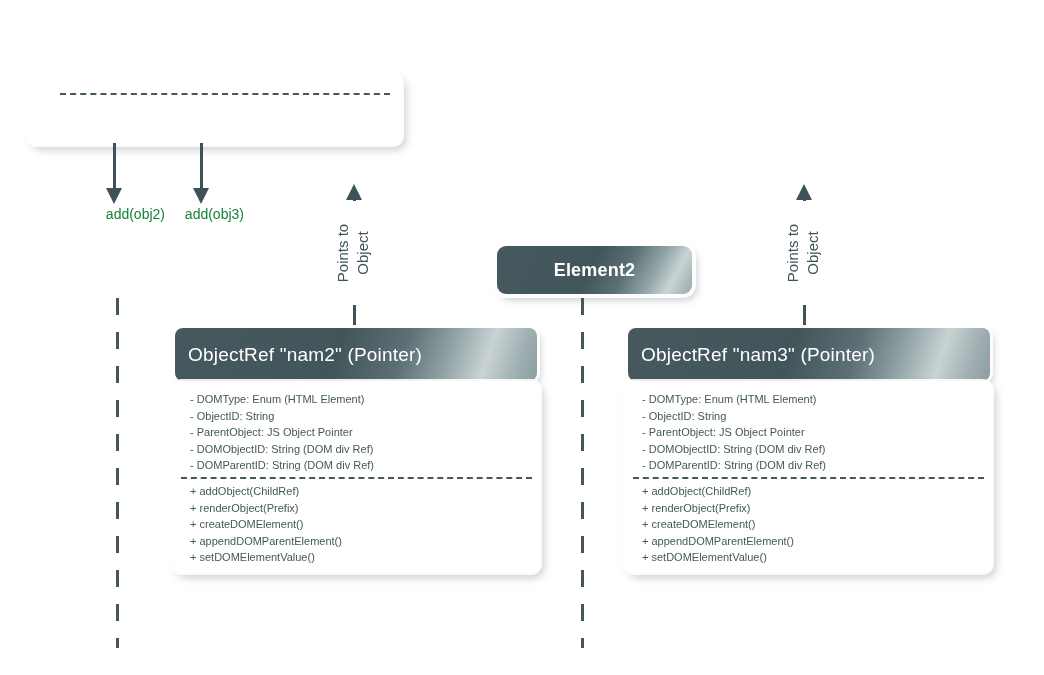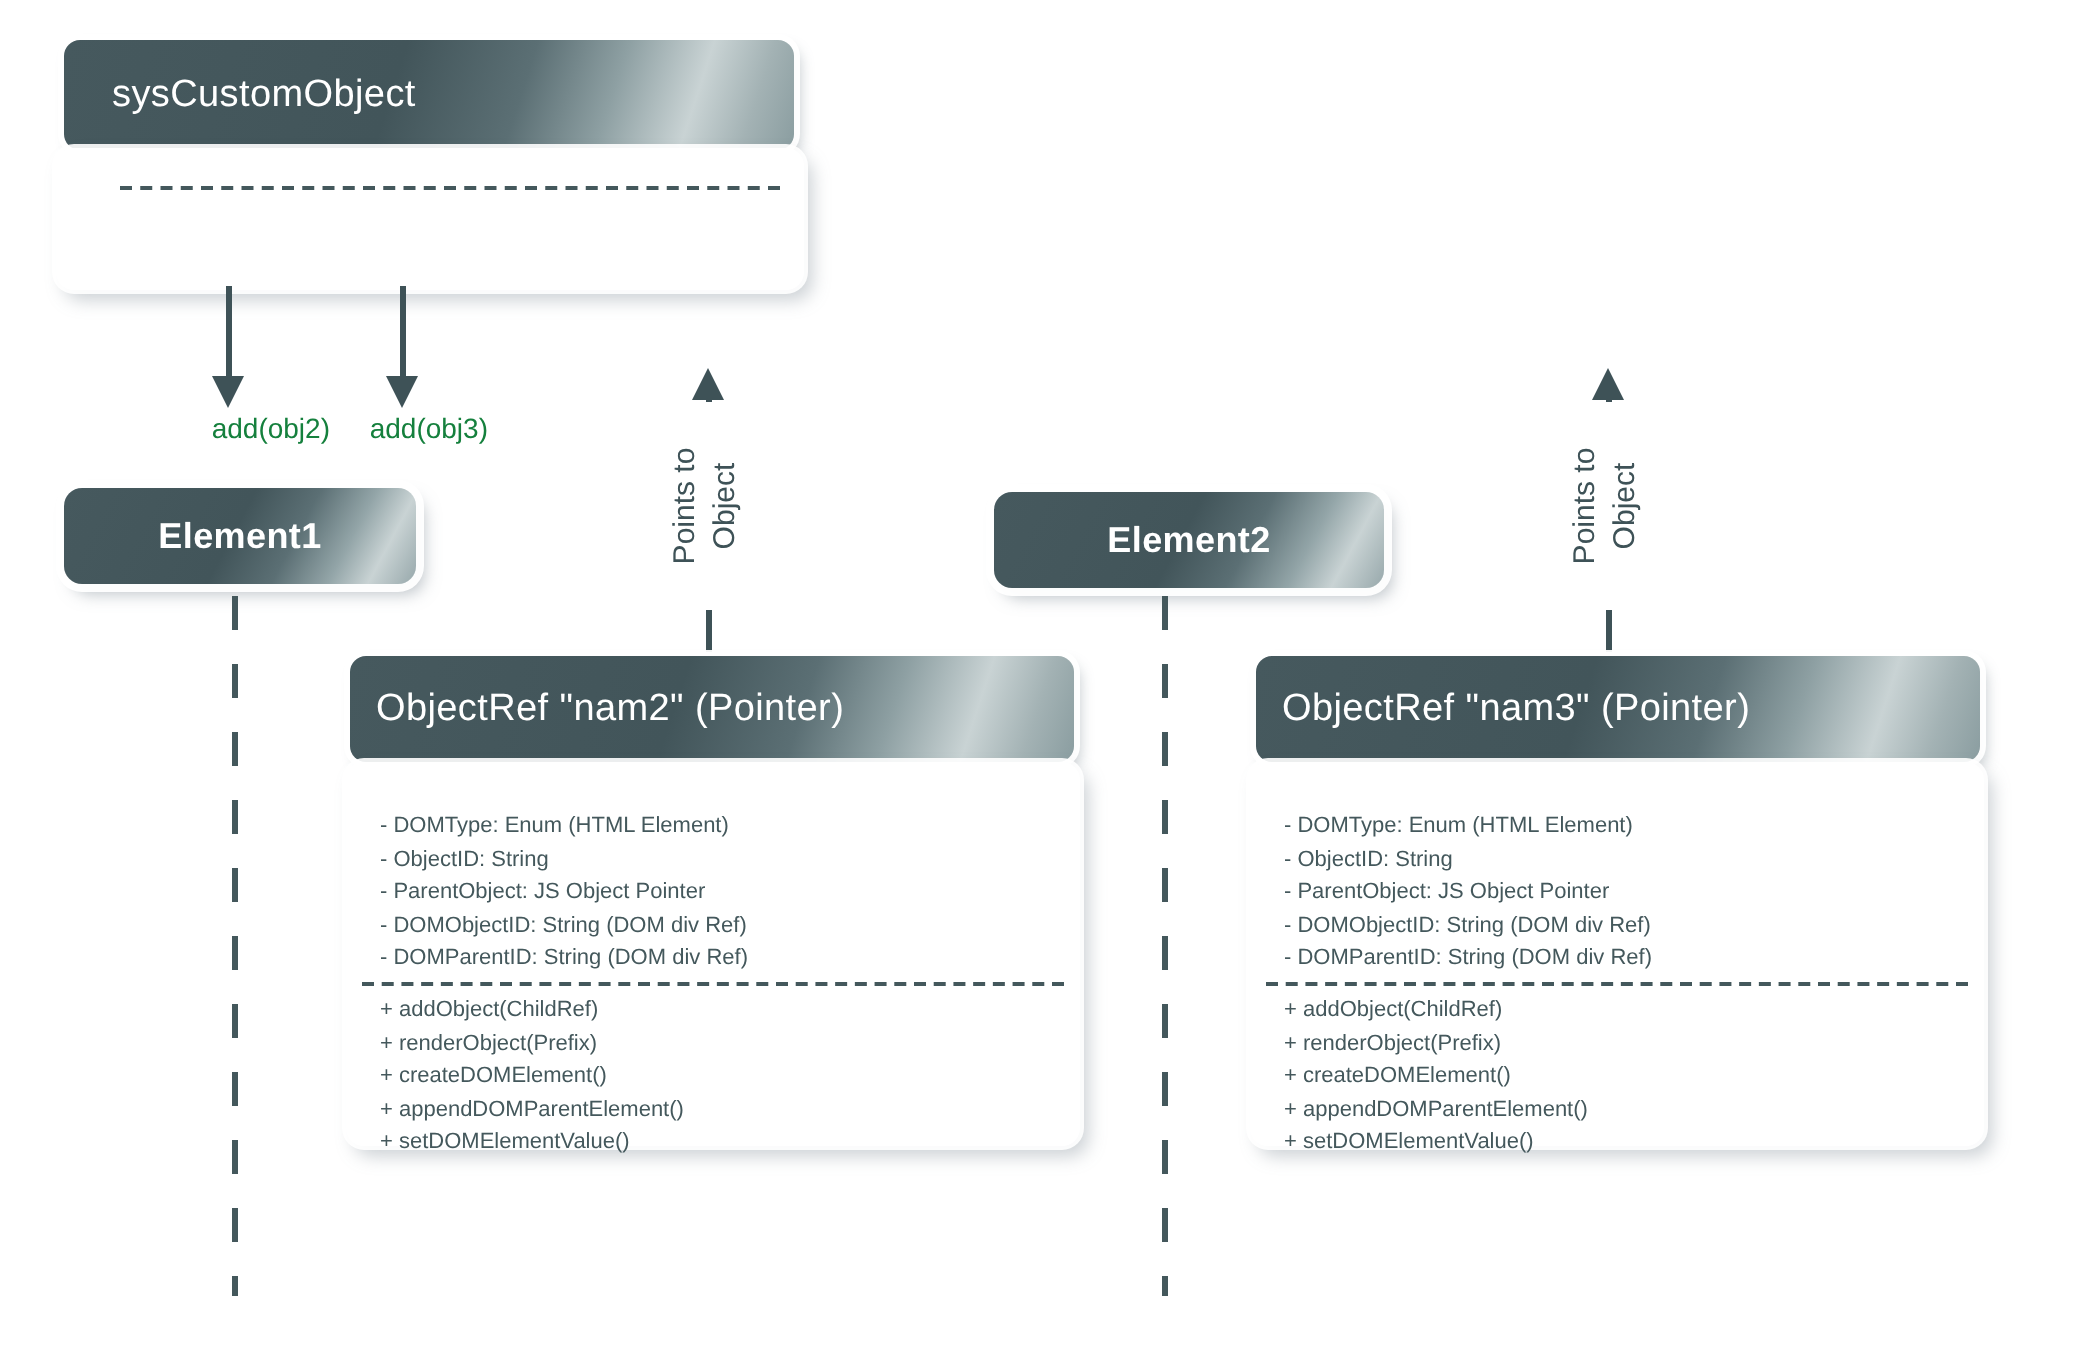--- a/index.html
+++ b/index.html
@@ -46,49 +46,43 @@
   }
   
   .rotlabel{
     position:absolute;width:104px;height:42px;background:#ffffff;
     transform:rotate(-90deg);text-align:center;font-size:15px;line-height:20px;color:#3e5257;
   }
   
   .cls-hdr{height:53px;width:362px;padding-left:13px;}
   .cls-hdr.nam2{left:175px;top:328px;}
   .cls-hdr.nam3{left:628px;top:328px;}
-  .cls-body{width:367px;height:192px;padding:24px 8px 6px;}
+  .cls-body{width:367px;height:192px;padding:10px 8px 6px;}
   .cls-body.nam2{left:173px;top:381px;}
   .cls-body.nam3{left:625px;top:381px;}
   .cls-line{padding-left:9px;font-size:11px;line-height:16.6px;color:#44585c;white-space:nowrap;}
   .cls-divider{border-top:2px dashed #44585c;margin:3px 0 4px;}
 </style>
 </head>
 <body>
 
 <div class="canvas">
 
-  <div class="hdr sys-hdr">
-    <span>sysCustomObject</span>
-  </div>
   <div class="whitebody sys-body">
     <div class="sys-sep"></div>
   </div>
 
   <div class="vline" style="left:113px;top:143px;height:47px;"></div>
   <div class="arrow-down" style="left:106px;top:188px;"></div>
   <div class="add-label" style="left:55px;top:206px;">add(obj2)</div>
 
   <div class="vline" style="left:200px;top:143px;height:47px;"></div>
   <div class="arrow-down" style="left:193px;top:188px;"></div>
   <div class="add-label" style="left:134px;top:206px;">add(obj3)</div>
 
-  <div class="elementbox el1">
-    <span>Element1</span>
-  </div>
   <div class="elementbox el2">
     <span>Element2</span>
   </div>
 
   <div class="dashline" style="left:116px;top:298px;height:350px;"></div>
   <div class="dashline" style="left:581px;top:298px;height:350px;"></div>
 
   <div class="vline" style="left:353px;top:197px;height:129px;"></div>
   <div class="arrow-up" style="left:346px;top:184px;"></div>
   <div class="rotlabel" style="left:302px;top:232px;">

